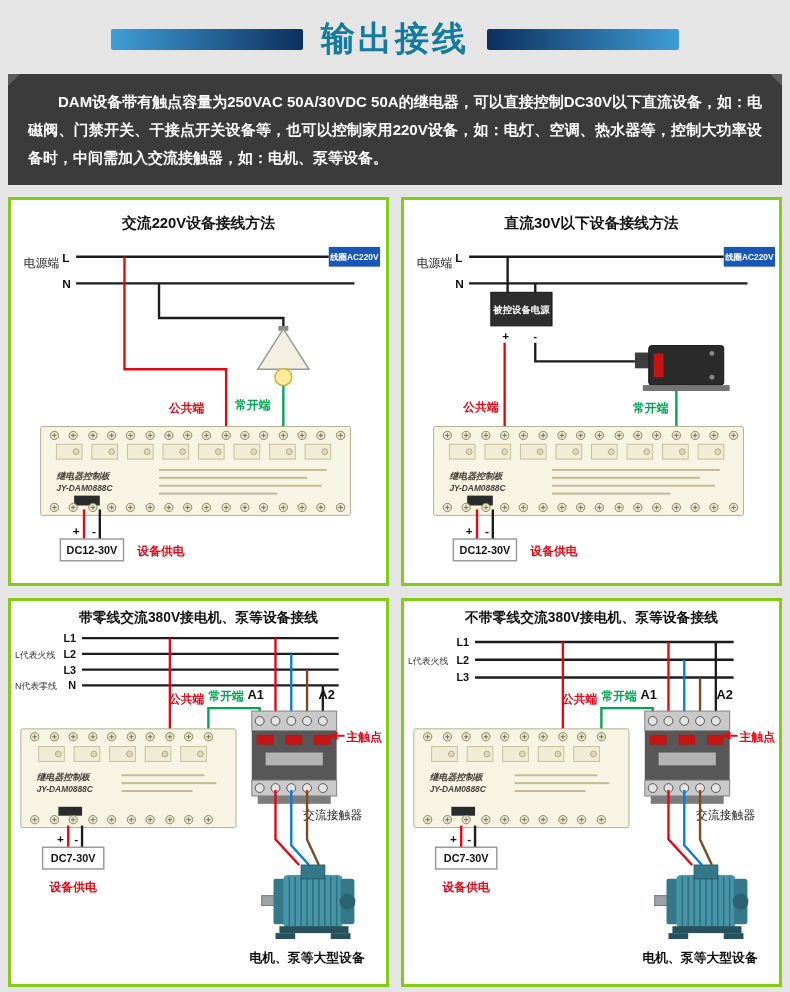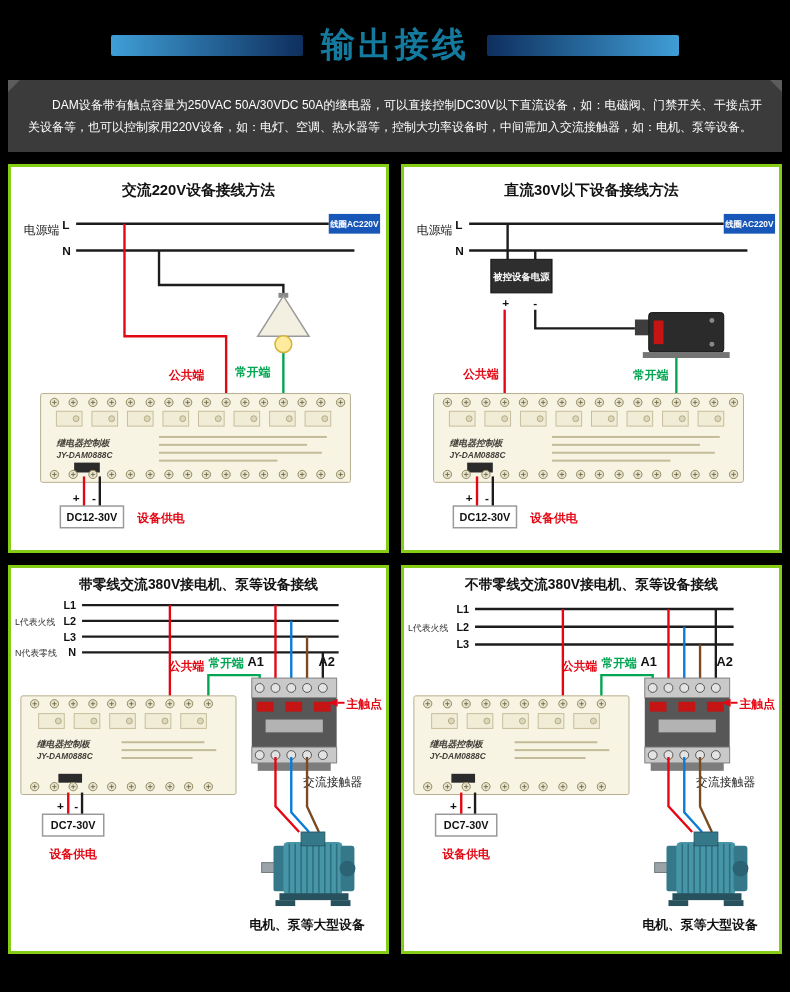--- a/index.html
+++ b/index.html
@@ -1,28 +1,28 @@
 <!DOCTYPE html>
 <html><head>
 <meta charset="utf-8">
 <style>
   * { margin:0; padding:0; box-sizing:border-box; }
   body {
     width:790px; background:#ffffff;
     font-family:"Liberation Sans", sans-serif;
   }
-  .page { width:790px; min-height:992px; background:#000000; padding-top:18px; }
+  .page { width:790px; min-height:992px; background:#e5e5e5; padding-top:12px; }
   .header { display:flex; align-items:center; justify-content:center; gap:18px; height:54px; }
   .bar { width:192px; height:21px; border-radius:2px; }
   .bar-left  { background:linear-gradient(90deg,#3f9ed6 0%, #0e2f5e 100%); }
   .bar-right { background:linear-gradient(270deg,#3f9ed6 0%, #0e2f5e 100%); }
   .page-title { font-size:34px; font-weight:bold; color:#147a9e; letter-spacing:3px; }
   .desc {
     position:relative; margin:8px 8px 0; background:#3b3b3b; color:#fff;
-    padding:14px 20px; font-size:12px; font-weight:normal; line-height:1.85;
+    padding:14px 20px; font-size:15px; font-weight:bold; line-height:1.85;
     text-align:justify; text-indent:2em;
   }
   .desc::before, .desc::after { content:""; position:absolute; top:0; border-style:solid; }
   .desc::before { left:0; border-width:12px 12px 0 0; border-color:#5c5c5c transparent transparent transparent; }
   .desc::after  { right:0; border-width:0 12px 12px 0; border-color:transparent #5c5c5c transparent transparent; }
   .grid { display:grid; grid-template-columns:1fr 1fr; gap:12px; margin:12px 8px 0; }
   .panel { border:3px solid #84cc16; background:#fff; height:389px; overflow:hidden; }
   .panel svg { display:block; width:100%; height:100%; }
   svg text { font-family:"Liberation Sans", sans-serif; }
   .ptitle  { font-size:15px; font-weight:bold; fill:#111; text-anchor:middle; }

